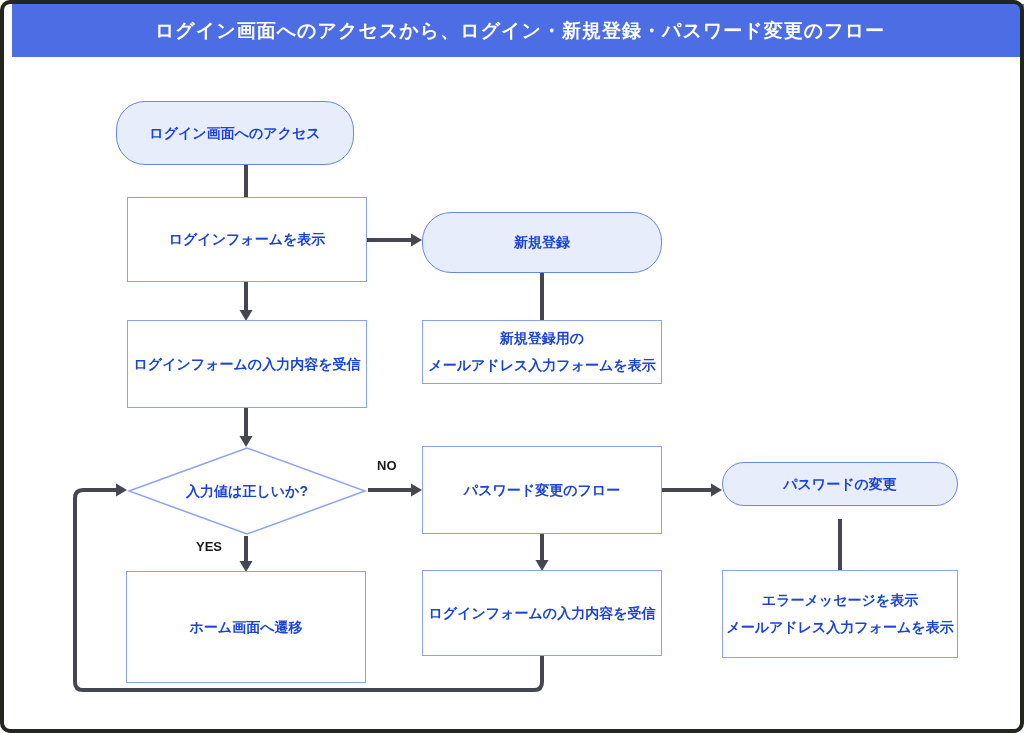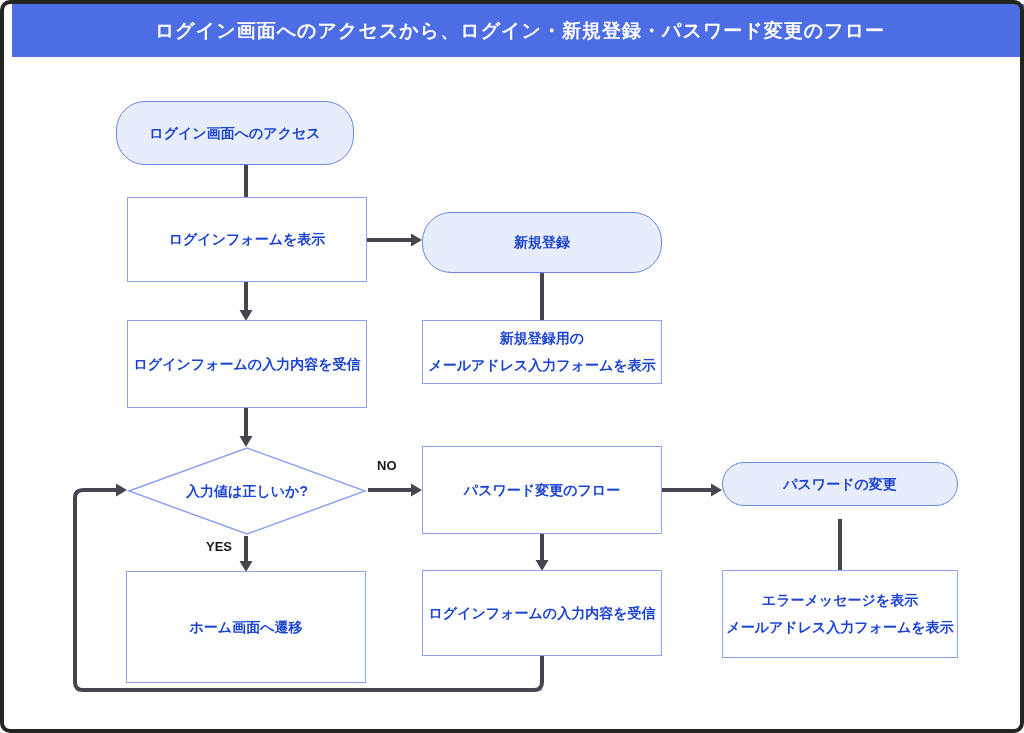--- a/index.html
+++ b/index.html
@@ -155,15 +155,15 @@
 <div class="node rect" style="left:422px;top:570px;width:240px;height:86px">
   <span>ログインフォームの入力内容を受信</span>
 </div>
 
 <div class="node rect" style="left:722px;top:570px;width:236px;height:88px">
   <span class="ln">エラーメッセージを表示</span>
   <span class="ln">メールアドレス入力フォームを表示</span>
 </div>
 
 <div class="edge-label" style="left:377px;top:458px">NO</div>
-<div class="edge-label" style="left:206px;top:539px">YES</div>
+<div class="edge-label" style="left:196px;top:539px">YES</div>
 
 <div class="frame-border"></div>
 
 </body></html>

